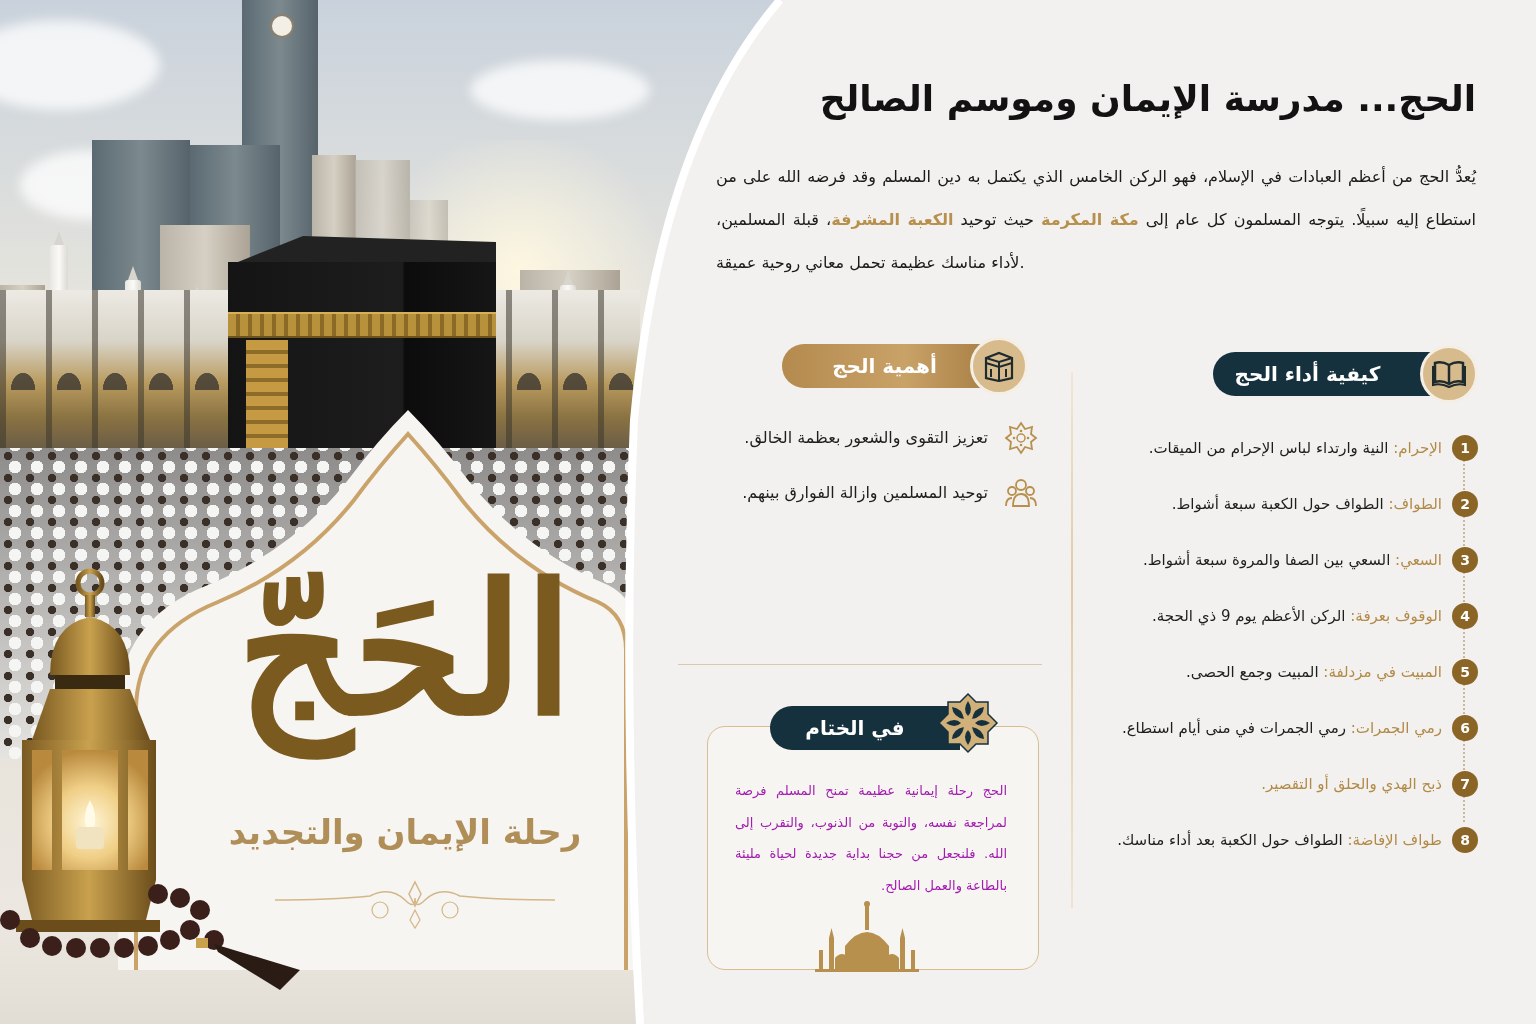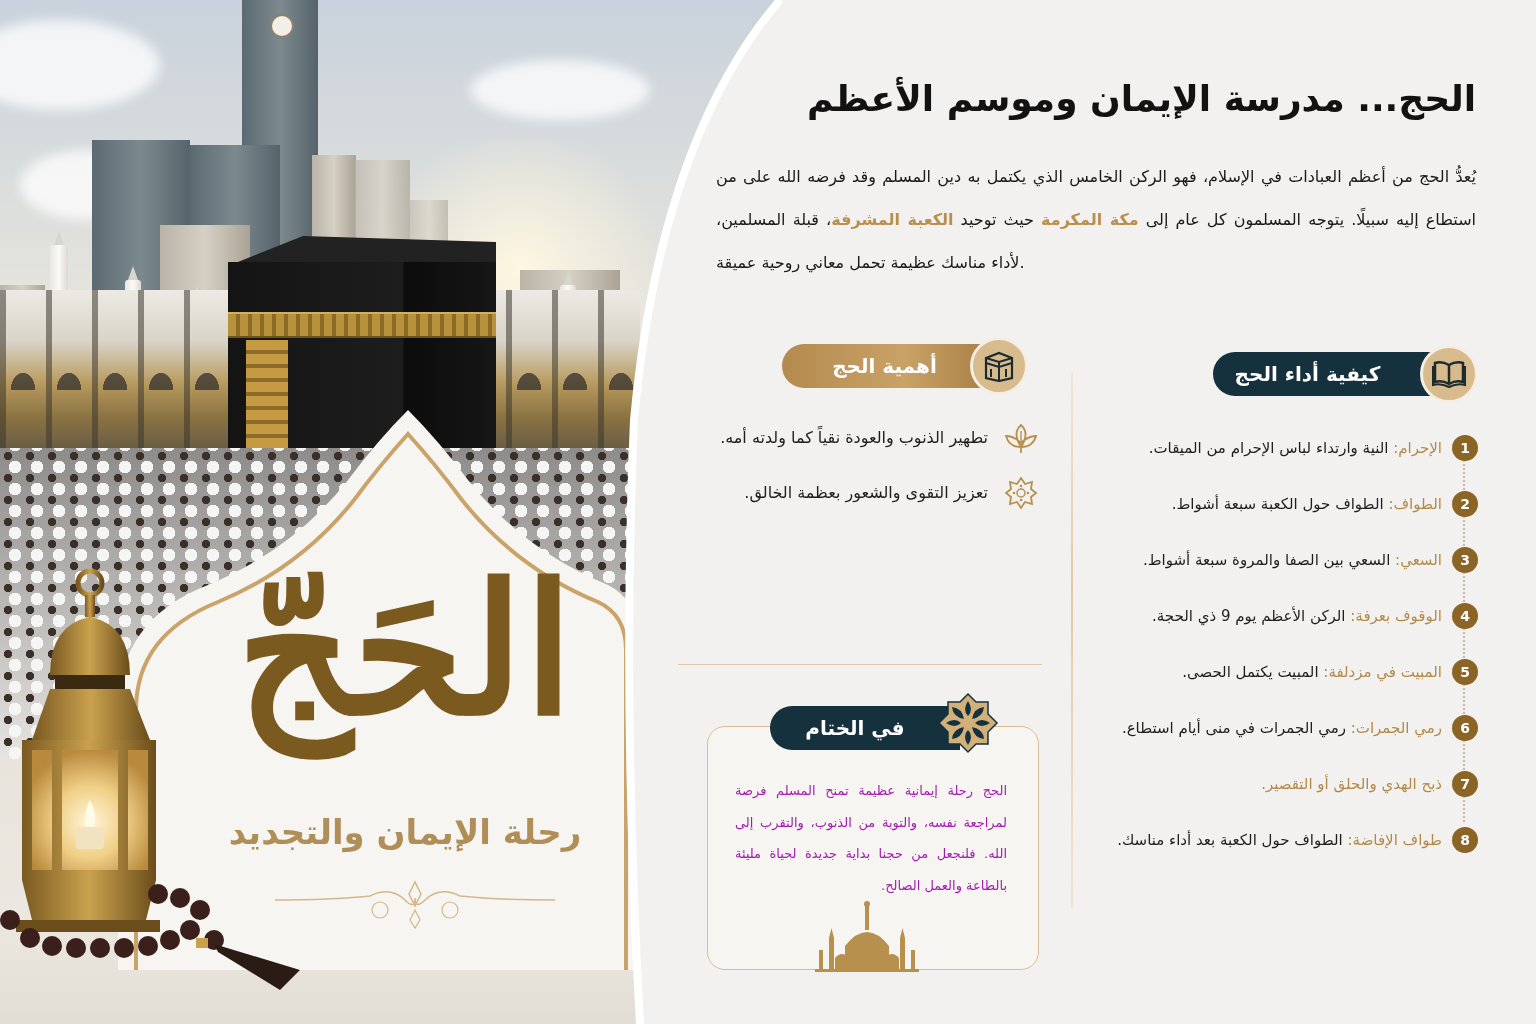--- a/index.html
+++ b/index.html
@@ -244,21 +244,21 @@
   </g>
   <rect x="196" y="58" width="12" height="10" fill="#c9a14e"></rect>
   <path d="M214 64 L300 90 L280 110 L218 72 Z" fill="#2a1c14"></path>
 </svg>
 
 <svg class="panel-bg" viewBox="0 0 1536 1024">
   <path d="M780 0 Q660 140 634 420 Q622 700 640 1024 L1536 1024 L1536 0 Z" fill="#f2f1ef"></path>
   <path d="M780 0 Q660 140 634 420 Q622 700 640 1024" fill="none" stroke="#ffffff" stroke-width="8"></path>
 </svg>
 
-<h1 class="main-title">الحج... مدرسة الإيمان وموسم الأعظم</h1>
+<h1 class="main-title">الحج... مدرسة الإيمان وموسم الصالح</h1>
 
 <p class="intro">
   <span>يُعدُّ الحج من أعظم العبادات في الإسلام، فهو الركن الخامس الذي يكتمل به دين المسلم وقد فرضه الله على من استطاع إليه سبيلًا. يتوجه المسلمون كل عام إلى </span><span class="hl">مكة المكرمة</span><span> حيث توحيد </span><span class="hl">الكعبة المشرفة</span><span>، قبلة المسلمين، لأداء مناسك عظيمة تحمل معاني روحية عميقة.</span>
 </p>
 
 <div class="pill dark" style="left:1213px;top:352px;width:235px;">
   <span style="margin-right:46px;">كيفية أداء الحج</span>
 </div>
 <div class="pill-icon" style="left:1420px;top:345px;">
   <svg width="34" height="28" viewBox="0 0 34 28">
@@ -281,21 +281,21 @@
   <div class="step">
       <span class="step-num">3</span>
       <span><span class="step-key">السعي:</span><span> السعي بين الصفا والمروة سبعة أشواط.</span></span>
     </div>
   <div class="step">
       <span class="step-num">4</span>
       <span><span class="step-key">الوقوف بعرفة:</span><span> الركن الأعظم يوم 9 ذي الحجة.</span></span>
     </div>
   <div class="step">
       <span class="step-num">5</span>
-      <span><span class="step-key">المبيت في مزدلفة:</span><span> المبيت يكتمل الحصى.</span></span>
+      <span><span class="step-key">المبيت في مزدلفة:</span><span> المبيت وجمع الحصى.</span></span>
     </div>
   <div class="step">
       <span class="step-num">6</span>
       <span><span class="step-key">رمي الجمرات:</span><span> رمي الجمرات في منى أيام استطاع.</span></span>
     </div>
   <div class="step">
       <span class="step-num">7</span>
       <span><span class="step-key">ذبح الهدي والحلق أو التقصير.</span><span></span></span>
     </div>
   <div class="step">
@@ -312,37 +312,40 @@
 <div class="pill-icon" style="left:970px;top:337px;">
   <svg width="34" height="32" viewBox="0 0 34 32">
     <path d="M4 8 L17 3 L30 8 L30 28 L17 31 L4 28 Z" fill="none" stroke="#1d2a2e" stroke-width="2.2"></path>
     <path d="M4 8 L17 12 L30 8 M17 12 L17 31" fill="none" stroke="#1d2a2e" stroke-width="2"></path>
     <path d="M4 13 L17 17 L30 13" fill="none" stroke="#1d2a2e" stroke-width="2"></path>
     <path d="M9 19 L9 27 M24 19 L24 27" stroke="#1d2a2e" stroke-width="2"></path>
   </svg>
 </div>
 
 <div class="importance">
-  <div class="imp-item">
-    <svg class="imp-icon" viewBox="0 0 34 34">
-      <path d="M17 4 Q26 12 17 26 Q8 12 17 4 Z M17 26 L17 32 M17 26 Q5 26 2 15 Q10 15 17 22 M17 26 Q29 26 32 15 Q24 15 17 22" fill="none" stroke="#b8904e" stroke-width="1.8"></path>
-      <path d="M17 10 L17 24" stroke="#b8904e" stroke-width="1.4"></path>
-    </svg>
-    <span>تطهير الذنوب والعودة نقياً كما ولدته أمه.</span>
-  </div>
   <div class="imp-item">
     <svg class="imp-icon" viewBox="0 0 34 34">
       <path d="M17 2 L21 8 L28 6 L27 13 L32 17 L27 21 L28 28 L21 26 L17 32 L13 26 L6 28 L7 21 L2 17 L7 13 L6 6 L13 8 Z" fill="none" stroke="#b8904e" stroke-width="1.8"></path>
       <circle cx="17" cy="17" r="4" fill="none" stroke="#b8904e" stroke-width="1.5"></circle>
       <circle cx="17" cy="10" r="1.3" fill="#b8904e"></circle>
         <circle cx="17" cy="24" r="1.3" fill="#b8904e"></circle>
       <circle cx="10" cy="17" r="1.3" fill="#b8904e"></circle>
         <circle cx="24" cy="17" r="1.3" fill="#b8904e"></circle>
     </svg>
     <span>تعزيز التقوى والشعور بعظمة الخالق.</span>
+  </div>
+  <div class="imp-item">
+    <svg class="imp-icon" viewBox="0 0 34 34">
+      <circle cx="17" cy="9" r="5" fill="none" stroke="#b8904e" stroke-width="1.8"></circle>
+      <circle cx="8" cy="15" r="4" fill="none" stroke="#b8904e" stroke-width="1.8"></circle>
+      <circle cx="26" cy="15" r="4" fill="none" stroke="#b8904e" stroke-width="1.8"></circle>
+      <path d="M9 30 Q9 18 17 18 Q25 18 25 30 Z" fill="none" stroke="#b8904e" stroke-width="1.8"></path>
+      <path d="M2 30 Q2 22 8 22 M32 30 Q32 22 26 22" fill="none" stroke="#b8904e" stroke-width="1.8"></path>
+    </svg>
+    <span>توحيد المسلمين وازالة الفوارق بينهم.</span>
   </div>
 </div>
 
 <div class="hdivider"></div>
 
 <div class="closing-box"></div>
 <div class="pill dark" style="left:770px;top:706px;width:190px;">
   <span style="margin-right:20px;">في الختام</span>
 </div>
 <svg style="position:absolute;left:937px;top:692px;width:62px;height:62px;" viewBox="0 0 62 62">

